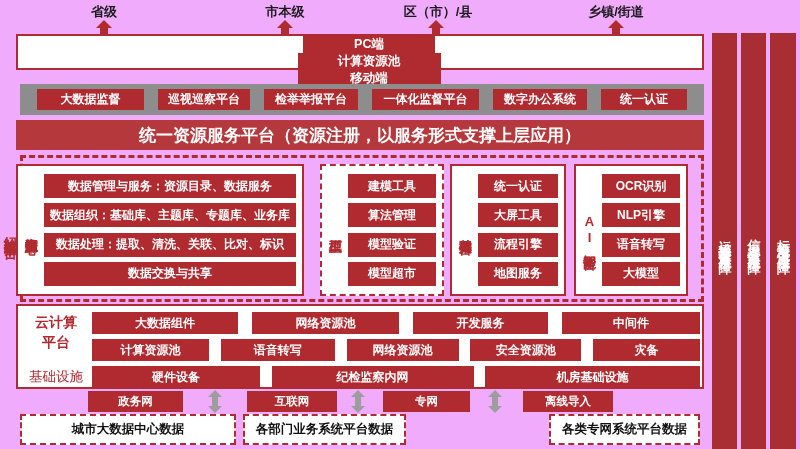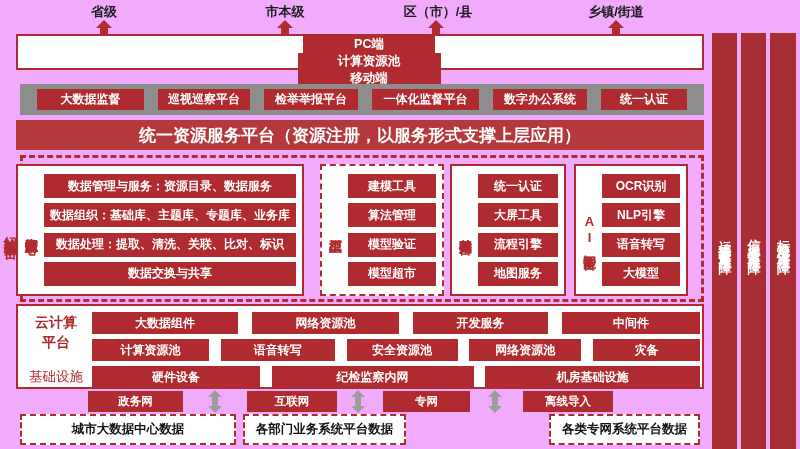--- a/index.html
+++ b/index.html
@@ -150,22 +150,22 @@
     <div class="base-label">基础设施</div>
     <div class="infra-row" style="top:6px">
       <div class="infra-item" style="width:146px">大数据组件</div>
       <div class="infra-item" style="width:147px">网络资源池</div>
       <div class="infra-item" style="width:135px">开发服务</div>
       <div class="infra-item" style="width:138px">中间件</div>
     </div>
     <div class="infra-row" style="top:33px">
       <div class="infra-item" style="width:117px">计算资源池</div>
       <div class="infra-item" style="width:114px">语音转写</div>
+      <div class="infra-item" style="width:112px">网络资源池</div>
       <div class="infra-item" style="width:111px">安全资源池</div>
-      <div class="infra-item" style="width:112px">网络资源池</div>
       <div class="infra-item" style="width:107px">灾备</div>
     </div>
     <div class="infra-row" style="top:60px">
       <div class="infra-item" style="width:168px">硬件设备</div>
       <div class="infra-item" style="width:202px">纪检监察内网</div>
       <div class="infra-item" style="width:215px">机房基础设施</div>
     </div>
   </div>
 
   <div class="net-box" style="left:88px;width:95px">政务网</div>

